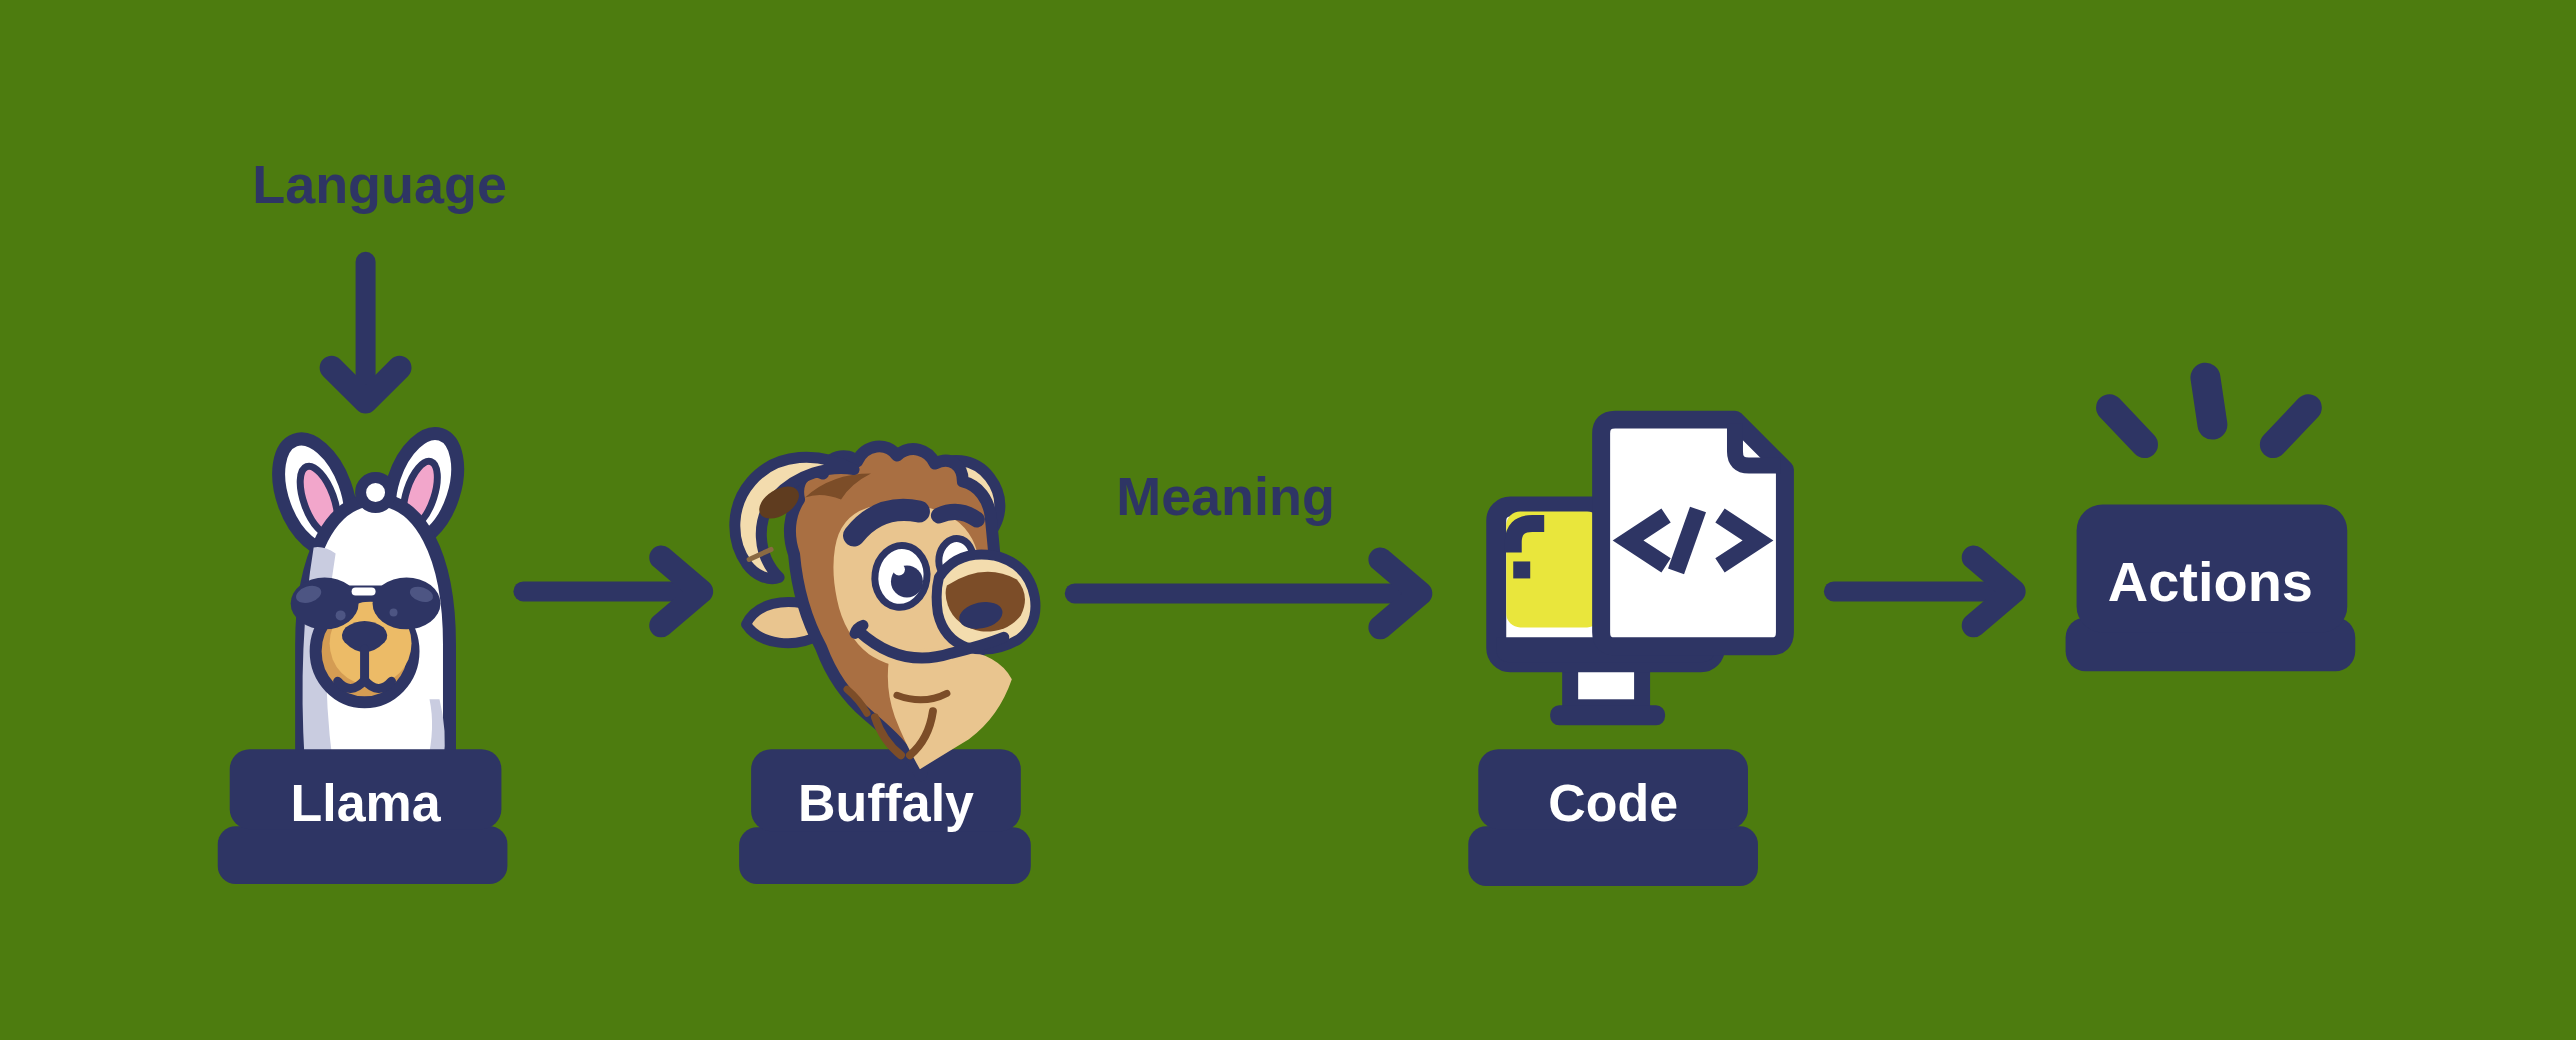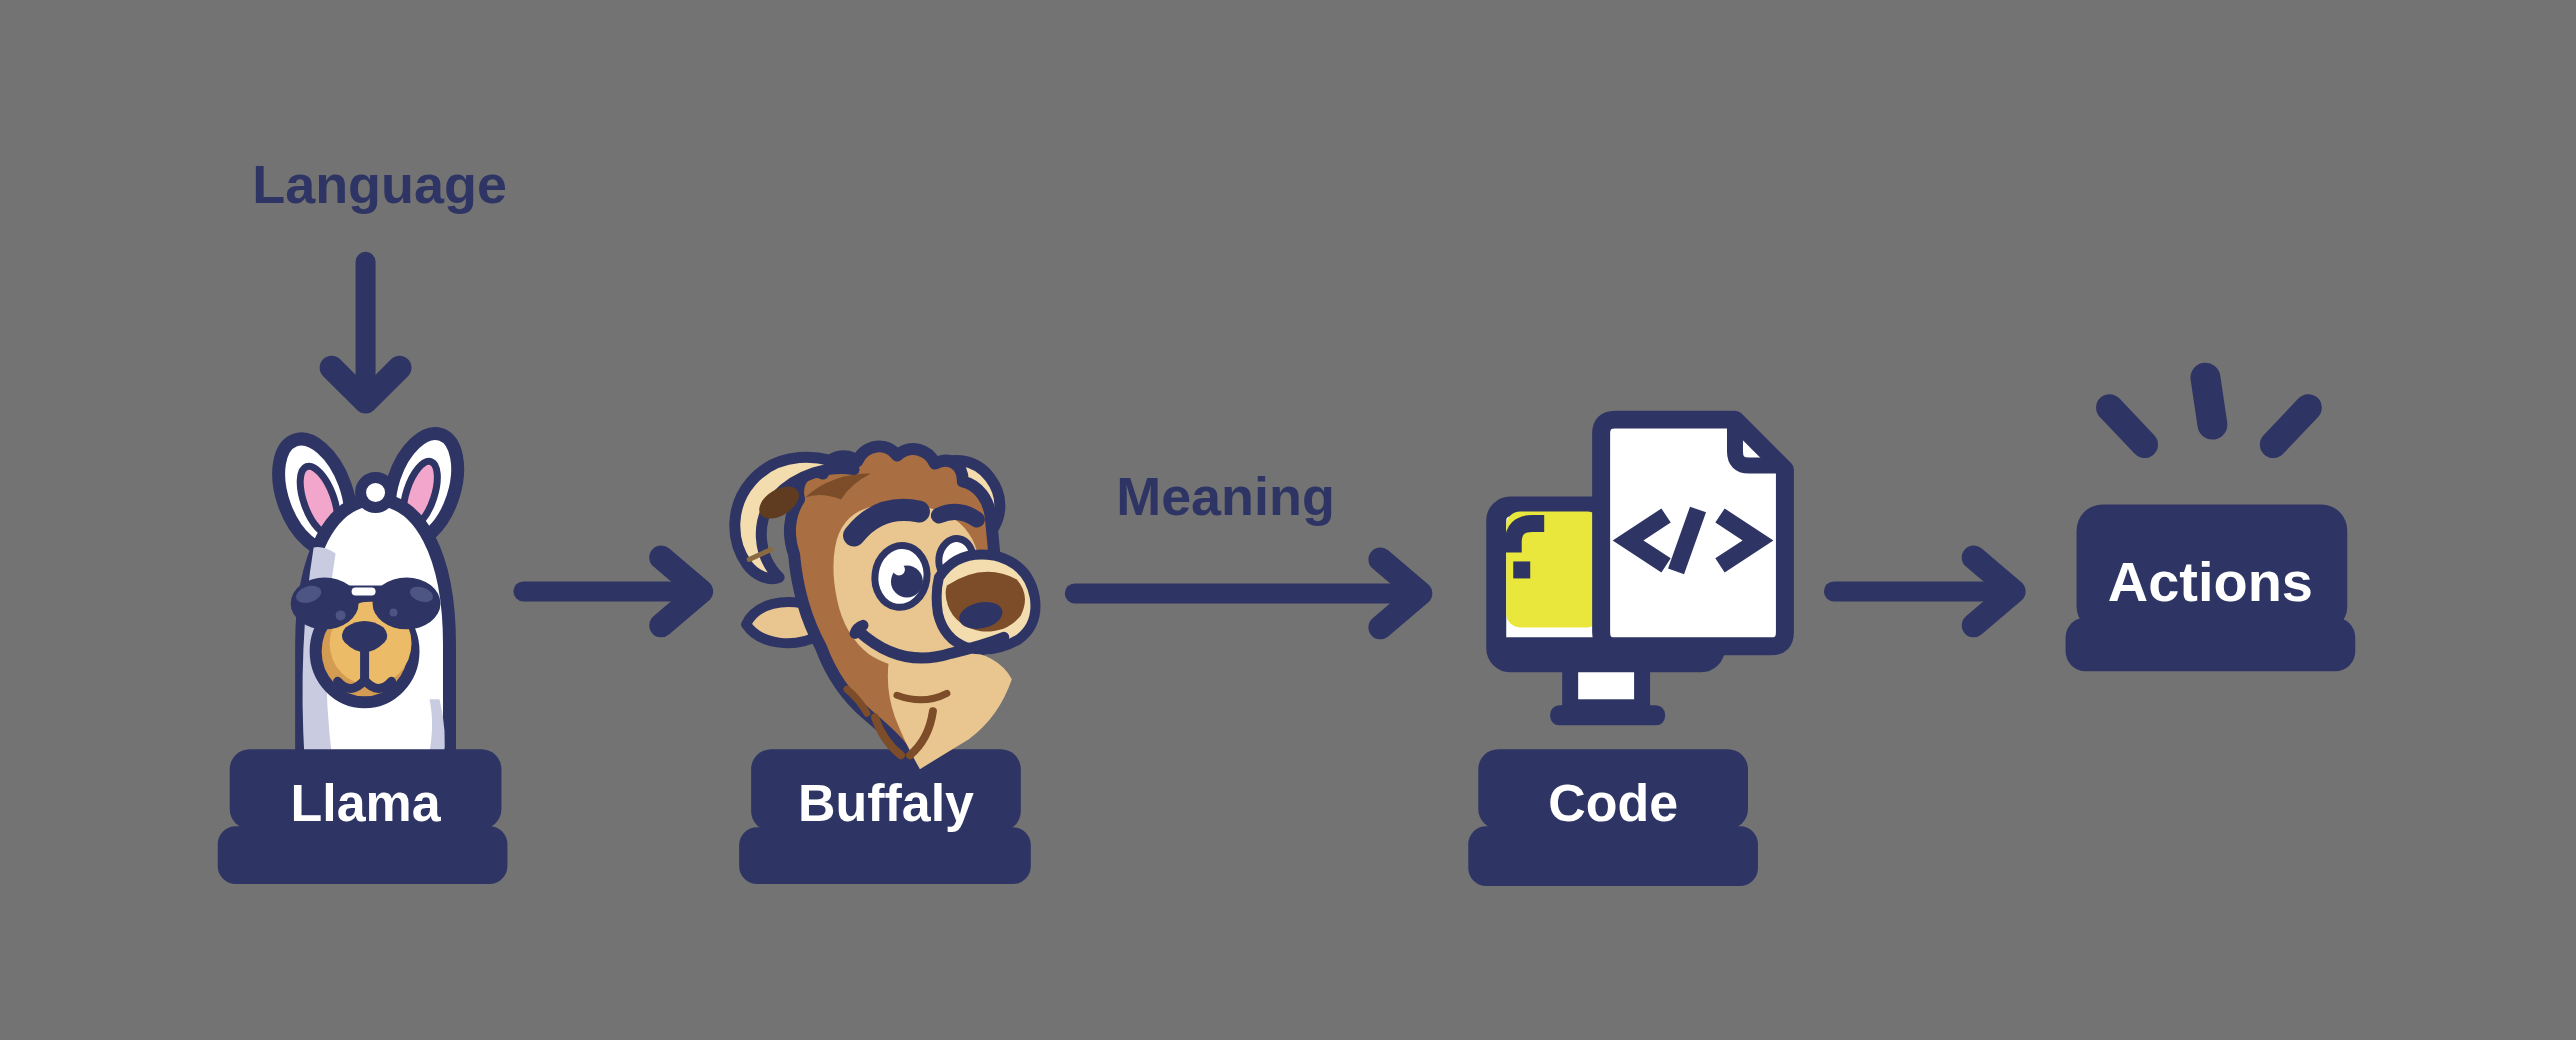--- a/index.html
+++ b/index.html
@@ -2,21 +2,21 @@
 <html style="--navy: #2e3564; --lens_hi: #4d5583; --yellow: #e9e63c; --pink: #f2a6cb; --tan: #ecbb67; --tan_dark: #d49c53; --lavender: #c9cce0; --fur: #a96f42; --fur_dark: #7c4d28; --face_light: #e9c58f; --horn: #f3dcae; --horn_dark: #5f3c1f; --white: #ffffff;"><head>
 <meta charset="utf-8">
 <style>
   :root{
     --navy:#2e3564; --lens_hi:#4d5583; --yellow:#e9e63c;
     --pink:#f2a6cb; --tan:#ecbb67; --tan_dark:#d49c53; --lavender:#c9cce0;
     --fur:#a96f42; --fur_dark:#7c4d28; --face_light:#e9c58f;
     --horn:#f3dcae; --horn_dark:#5f3c1f; --white:#ffffff;
   }
   html,body{margin:0;padding:0;background:#fff;}
-  .stage{width:2576px;height:1041px;position:relative;background:#737373;overflow:hidden;}
+  .stage{width:2576px;height:1041px;position:relative;background:#4d7c0f;overflow:hidden;}
   svg{display:block;}
   .lbl{fill:var(--navy);font:700 54px "Liberation Sans",sans-serif;text-anchor:middle;}
   .badge-lbl{fill:#fff;font:700 52px "Liberation Sans",sans-serif;text-anchor:middle;}
   .badge-lbl-lg{fill:#fff;font:700 56px "Liberation Sans",sans-serif;text-anchor:middle;}
   .fN{fill:var(--navy);}
   .arrow{stroke:var(--navy);stroke-width:20;stroke-linecap:round;fill:none;}
   .arrowhead{stroke:var(--navy);stroke-width:24;stroke-linecap:round;stroke-linejoin:round;fill:none;}
   .burst{stroke:var(--navy);stroke-linecap:round;fill:none;}
 </style>
 </head>

